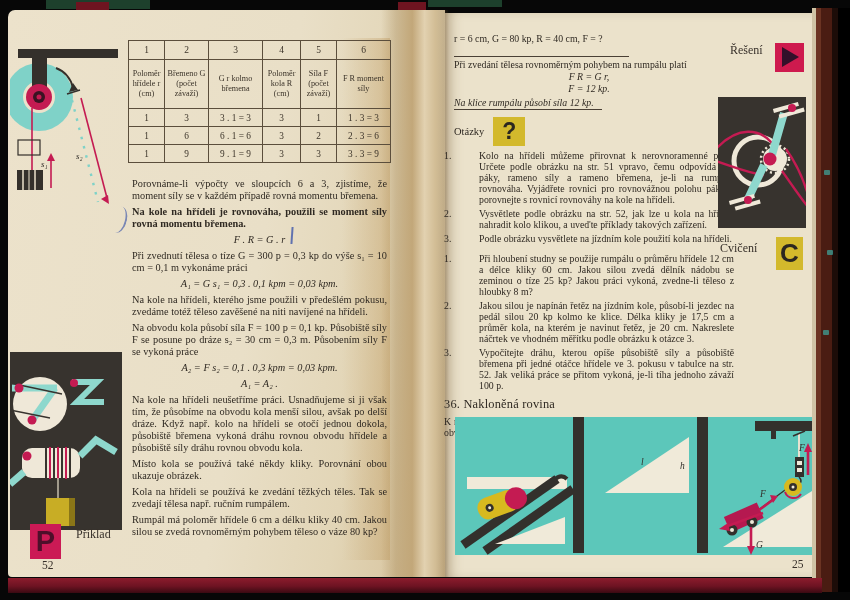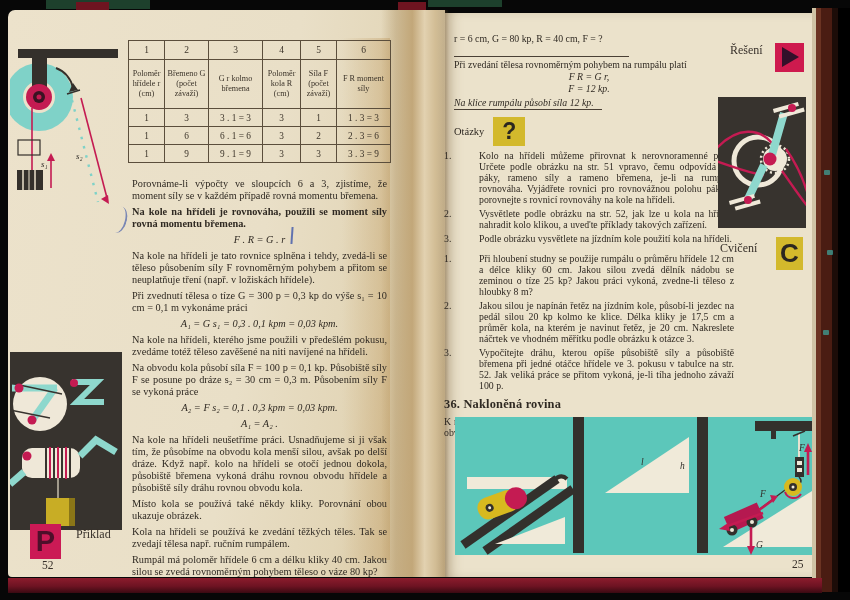--- a/index.html
+++ b/index.html
@@ -56,21 +56,21 @@
     padding:0 8px 1px 0;margin-top:2px;font-style:italic;}
   .qhead{display:flex;align-items:center;gap:9px;margin:6px 0 4px 10px;height:30px;}
   .qhead-label{font-size:10.5px;}
   .icon-sq{width:32px;height:29px;background:#d3b92c;color:#2b2720;font-weight:bold;
     font-size:23px;display:flex;align-items:center;justify-content:center;
     font-family:"Liberation Sans","DejaVu Sans",sans-serif;}
   .q{display:flex;margin-bottom:3px;}
   .qnum{width:35px;flex:none;}
   .qbody{flex:1;text-align:justify;}
   .sec-gap{height:6px;}
-  .heading{font-size:12.4px;font-weight:bold;margin:8px 0 6px;letter-spacing:.2px;}
+  .heading{font-size:12.4px;font-weight:normal;margin:8px 0 6px;letter-spacing:.2px;}
   .section-para{text-align:justify;}
 
   
   .mlabel{position:absolute;font-size:12px;color:#37302a;}
   .reseni-icon{position:absolute;left:775px;top:43px;width:29px;height:29px;background:#ce1a4e;}
   .reseni-icon:after{content:"";position:absolute;left:7px;top:4px;
     border-left:17px solid #33102a;border-top:10px solid transparent;border-bottom:10px solid transparent;}
   .cviceni-icon{position:absolute;left:776px;top:237px;width:27px;height:33px;background:#d3b92c;
     color:#2b2720;font-weight:bold;font-size:26px;display:flex;align-items:center;
     justify-content:center;font-family:"Liberation Sans","DejaVu Sans",sans-serif;}
@@ -213,21 +213,20 @@
       <td class="tdata">3</td>
       <td class="tdata">3 . 3 = 9</td>
     </tr>
   </tbody>
     </table>
 
   <div class="left-col">
     <p>Porovnáme-li výpočty ve sloupcích 6 a 3, zjistíme, že moment síly se v každém případě rovná momentu břemena.</p>
     <p class="p-bold">Na kole na hřídeli je rovnováha, použili se moment síly rovná momentu břemena.</p>
     <p class="eq">F . R = G . r</p>
-    <p>Na kole na hřídeli je tato rovnice splněna i tehdy, zvedá-li se těleso působením síly F rovnoměrným pohybem a přitom se neuplatňuje tření (např. v ložiskách hřídele).</p>
     <p class="mt">Při zvednutí tělesa o tíze G = 300 p = 0,3 kp do výše s₁ = 10 cm = 0,1 m vykonáme práci</p>
     <p class="eq">A₁ = G s₁ = 0,3 . 0,1 kpm = 0,03 kpm.</p>
     <p>Na kole na hřídeli, kterého jsme použili v předešlém pokusu, zvedáme totéž těleso zavěšené na niti navíjené na hřídeli.</p>
     <p>Na obvodu kola působí síla F = 100 p = 0,1 kp. Působiště síly F se posune po dráze s₂ = 30 cm = 0,3 m. Působením síly F se vykoná práce</p>
     <p class="eq">A₂ = F s₂ = 0,1 . 0,3 kpm = 0,03 kpm.</p>
     <p class="eq">A₁ = A₂ .</p>
     <p>Na kole na hřídeli neušetříme práci. Usnadňujeme si ji však tím, že působíme na obvodu kola menší silou, avšak po delší dráze. Když např. kolo na hřídeli se otočí jednou dokola, působiště břemena vykoná dráhu rovnou obvodu hřídele a působiště síly dráhu rovnou obvodu kola.</p>
     <p>Místo kola se používá také někdy kliky. Porovnání obou ukazuje obrázek.</p>
     <p>Kola na hřídeli se používá ke zvedání těžkých těles. Tak se zvedají tělesa např. ručním rumpálem.</p>
     <p class="priklad-gap">Rumpál má poloměr hřídele 6 cm a délku kliky 40 cm. Jakou silou se zvedá rovnoměrným pohybem těleso o váze 80 kp?</p>

